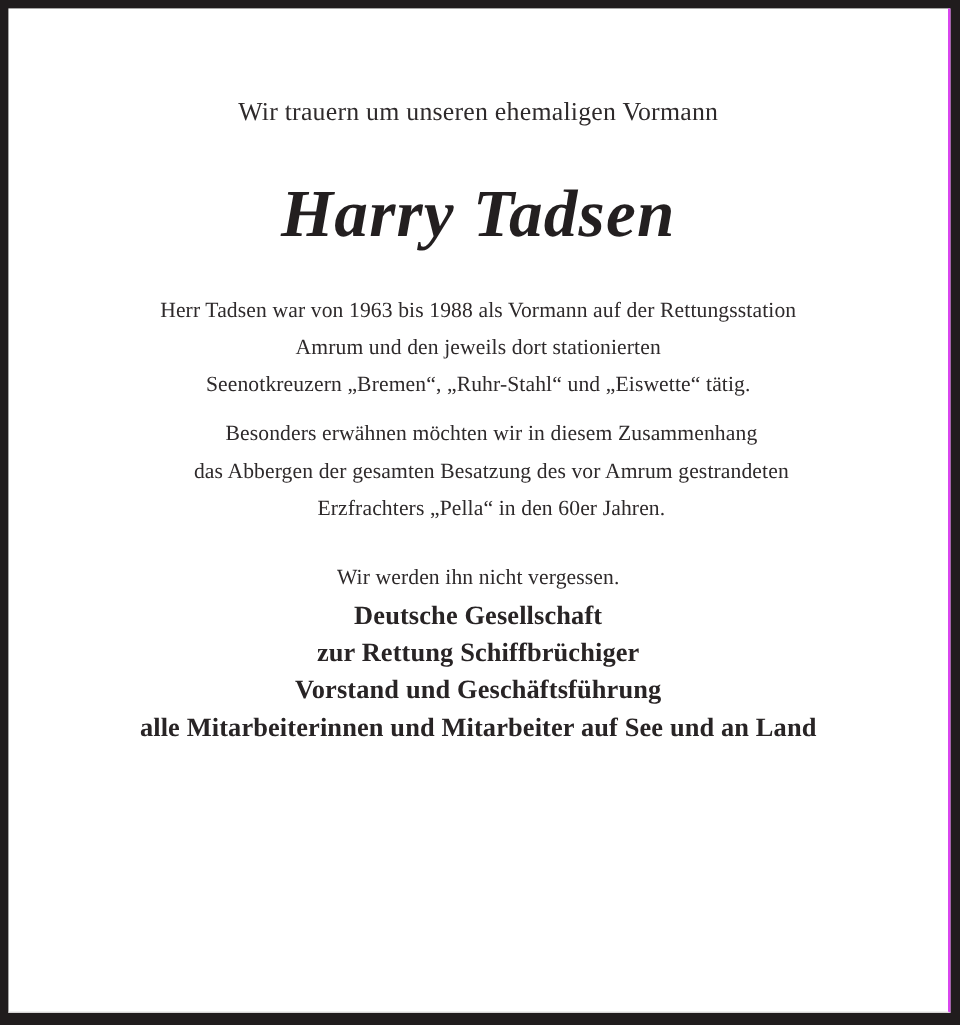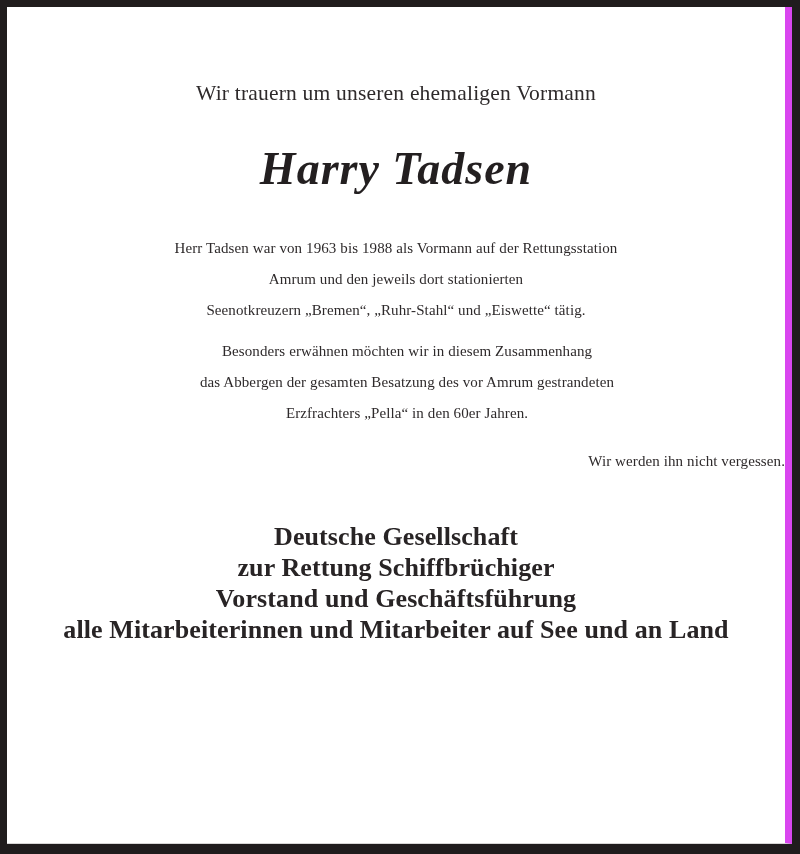--- a/index.html
+++ b/index.html
@@ -13,55 +13,54 @@
     font-family: "Liberation Serif", "DejaVu Serif", serif;
     overflow: hidden;
   }
   .scan-page {
     position: absolute;
     top: 7px;
     left: 7px;
     width: 785px;
     height: 837px;
     background: #ffffff;
-    border-right: 7px solid #d946ef;
+    border-right: 2px solid #d946ef;
     border-bottom: 1px solid #d8d6d6;
     box-sizing: border-box;
     color: #2e2a2b;
     text-align: center;
   }
   .intro {
     margin-top: 71px;
     font-size: 21.5px;
     line-height: 31px;
     letter-spacing: 0.2px;
   }
   .deceased-name {
-    margin-top: 24px;
-    font-size: 46px;
+    margin-top: 34px;
+    font-size: 56px;
     line-height: 72px;
     font-style: italic;
     font-weight: bold;
     color: #231f20;
     letter-spacing: 1px;
   }
   .para {
-    font-size: 15px;
+    font-size: 18px;
     line-height: 31px;
     white-space: pre-line;
     letter-spacing: 0.1px;
   }
   .para-1 { margin-top: 28px; }
   .para-2 { margin-top: 14px; }
   .para-3 { margin-top: 10px; padding-left: 22px; }
   .tribute-1 { margin-top: 17px; }
-  .tribute-2 { margin-top: 17px; text-align: right; }
+  .tribute-2 { margin-top: 27px; }
   .signature {
-    margin-top: 44px;
-    font-size: 26px;
+    font-size: 22px;
     line-height: 31px;
     font-weight: bold;
     white-space: pre-line;
     color: #282425;
     letter-spacing: 0.1px;
     text-align: center;
   }
 </style>
 </head>
 <body>

